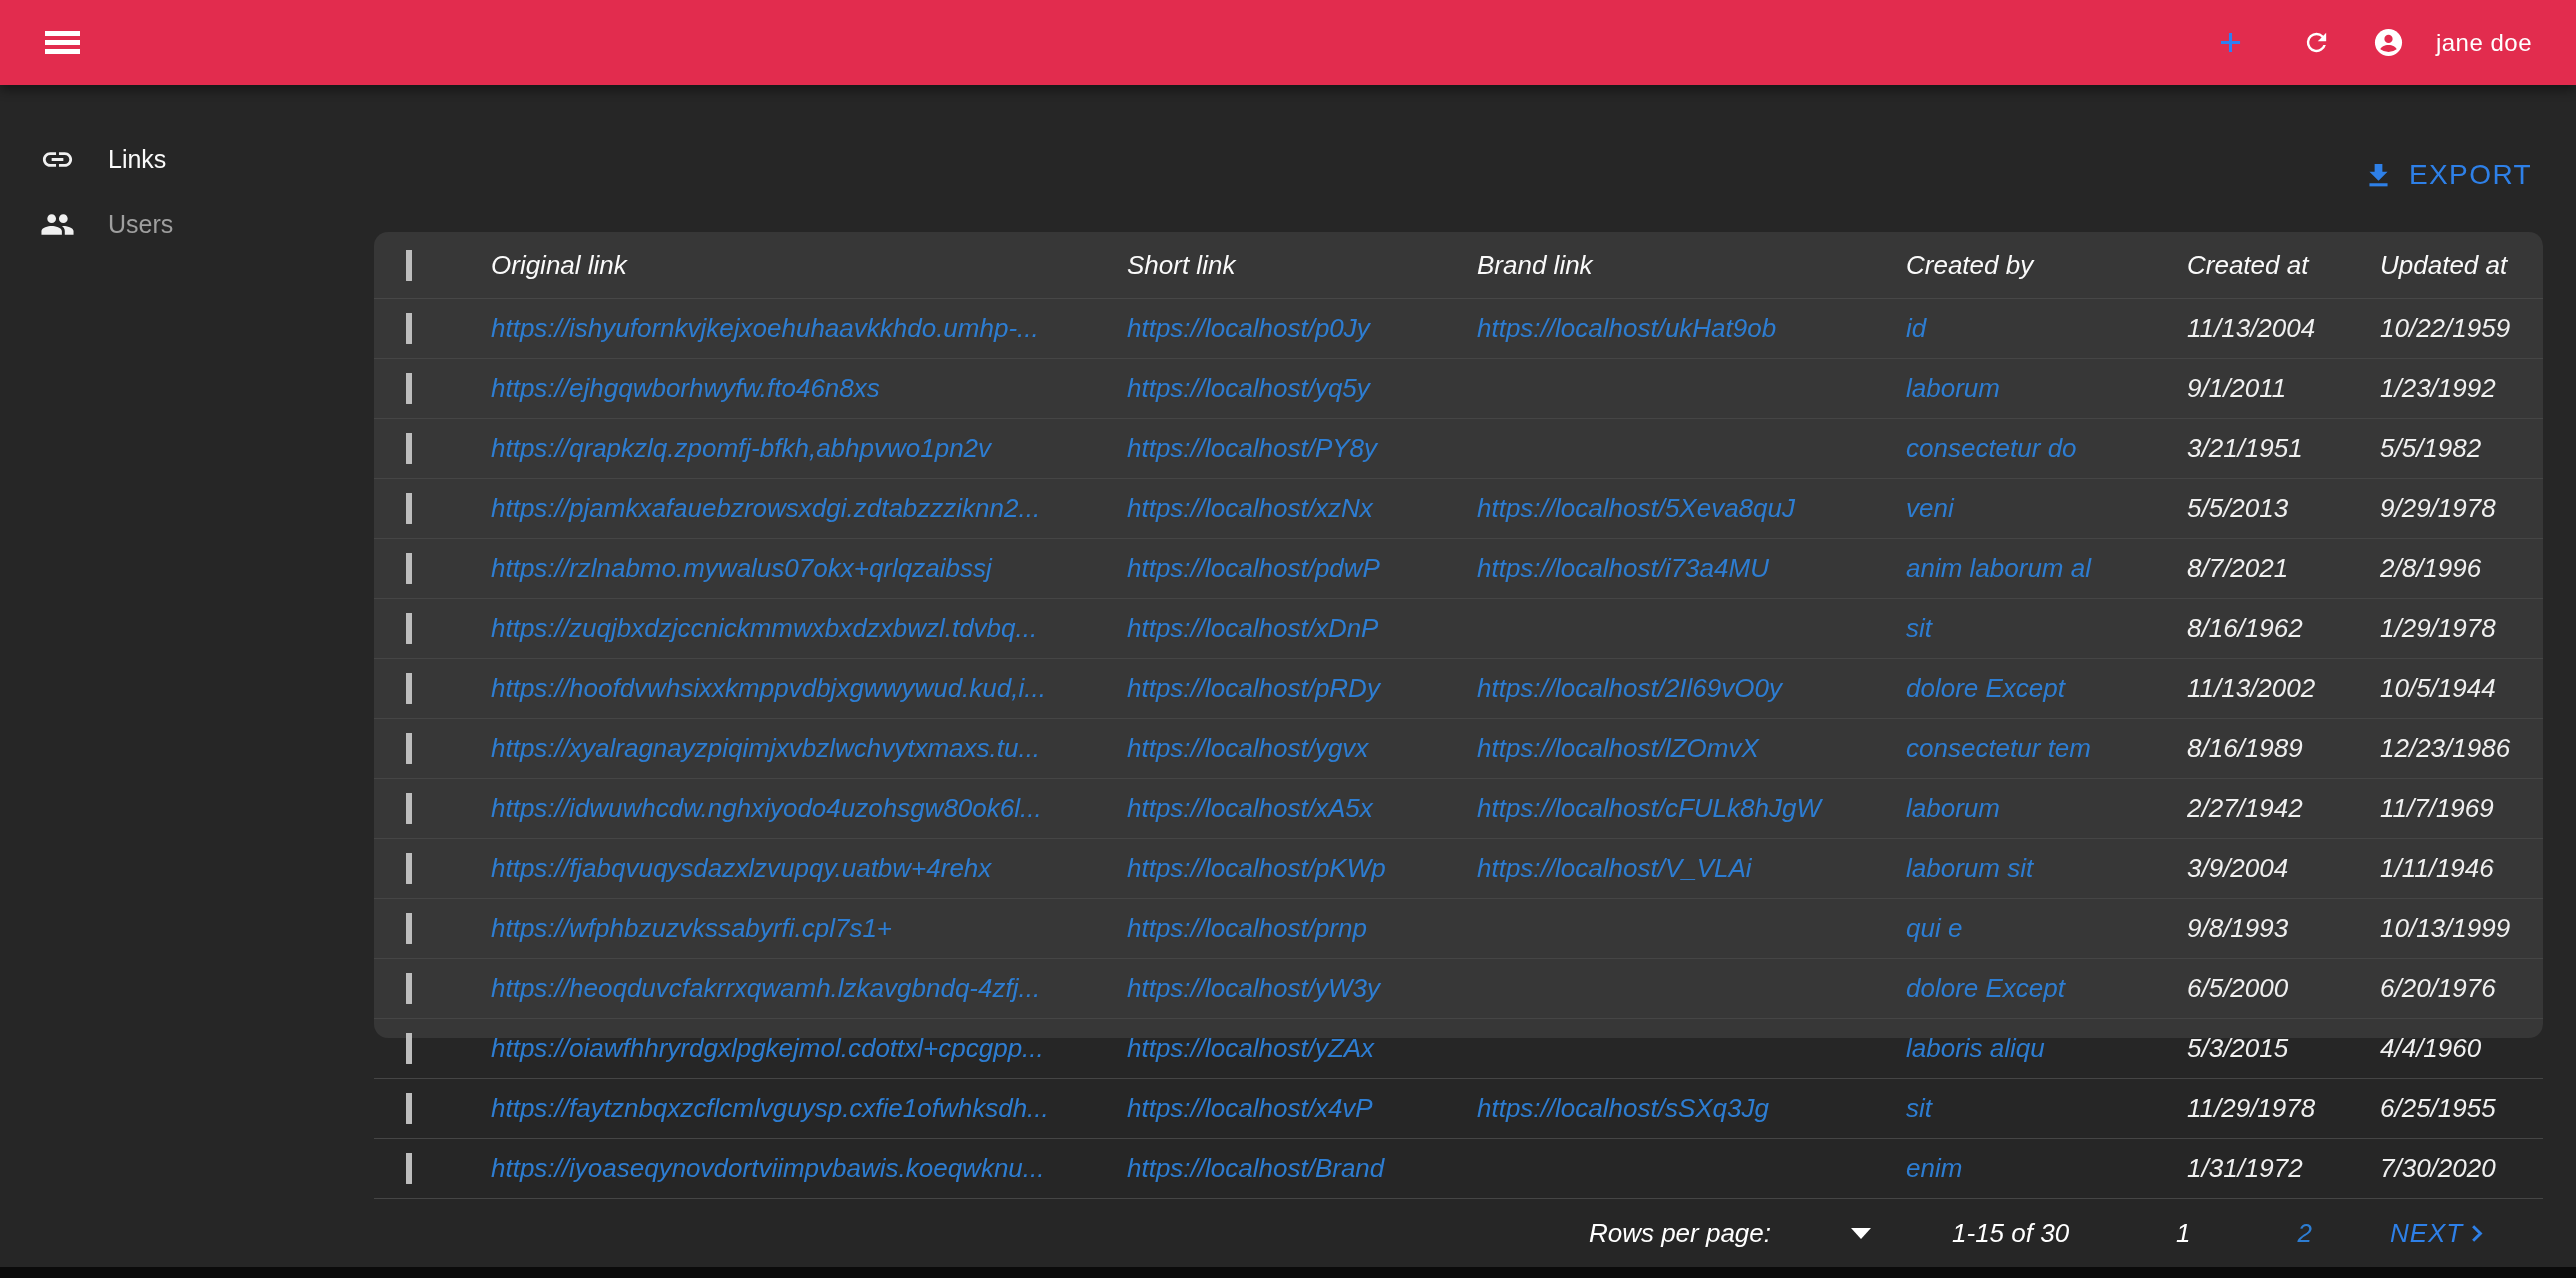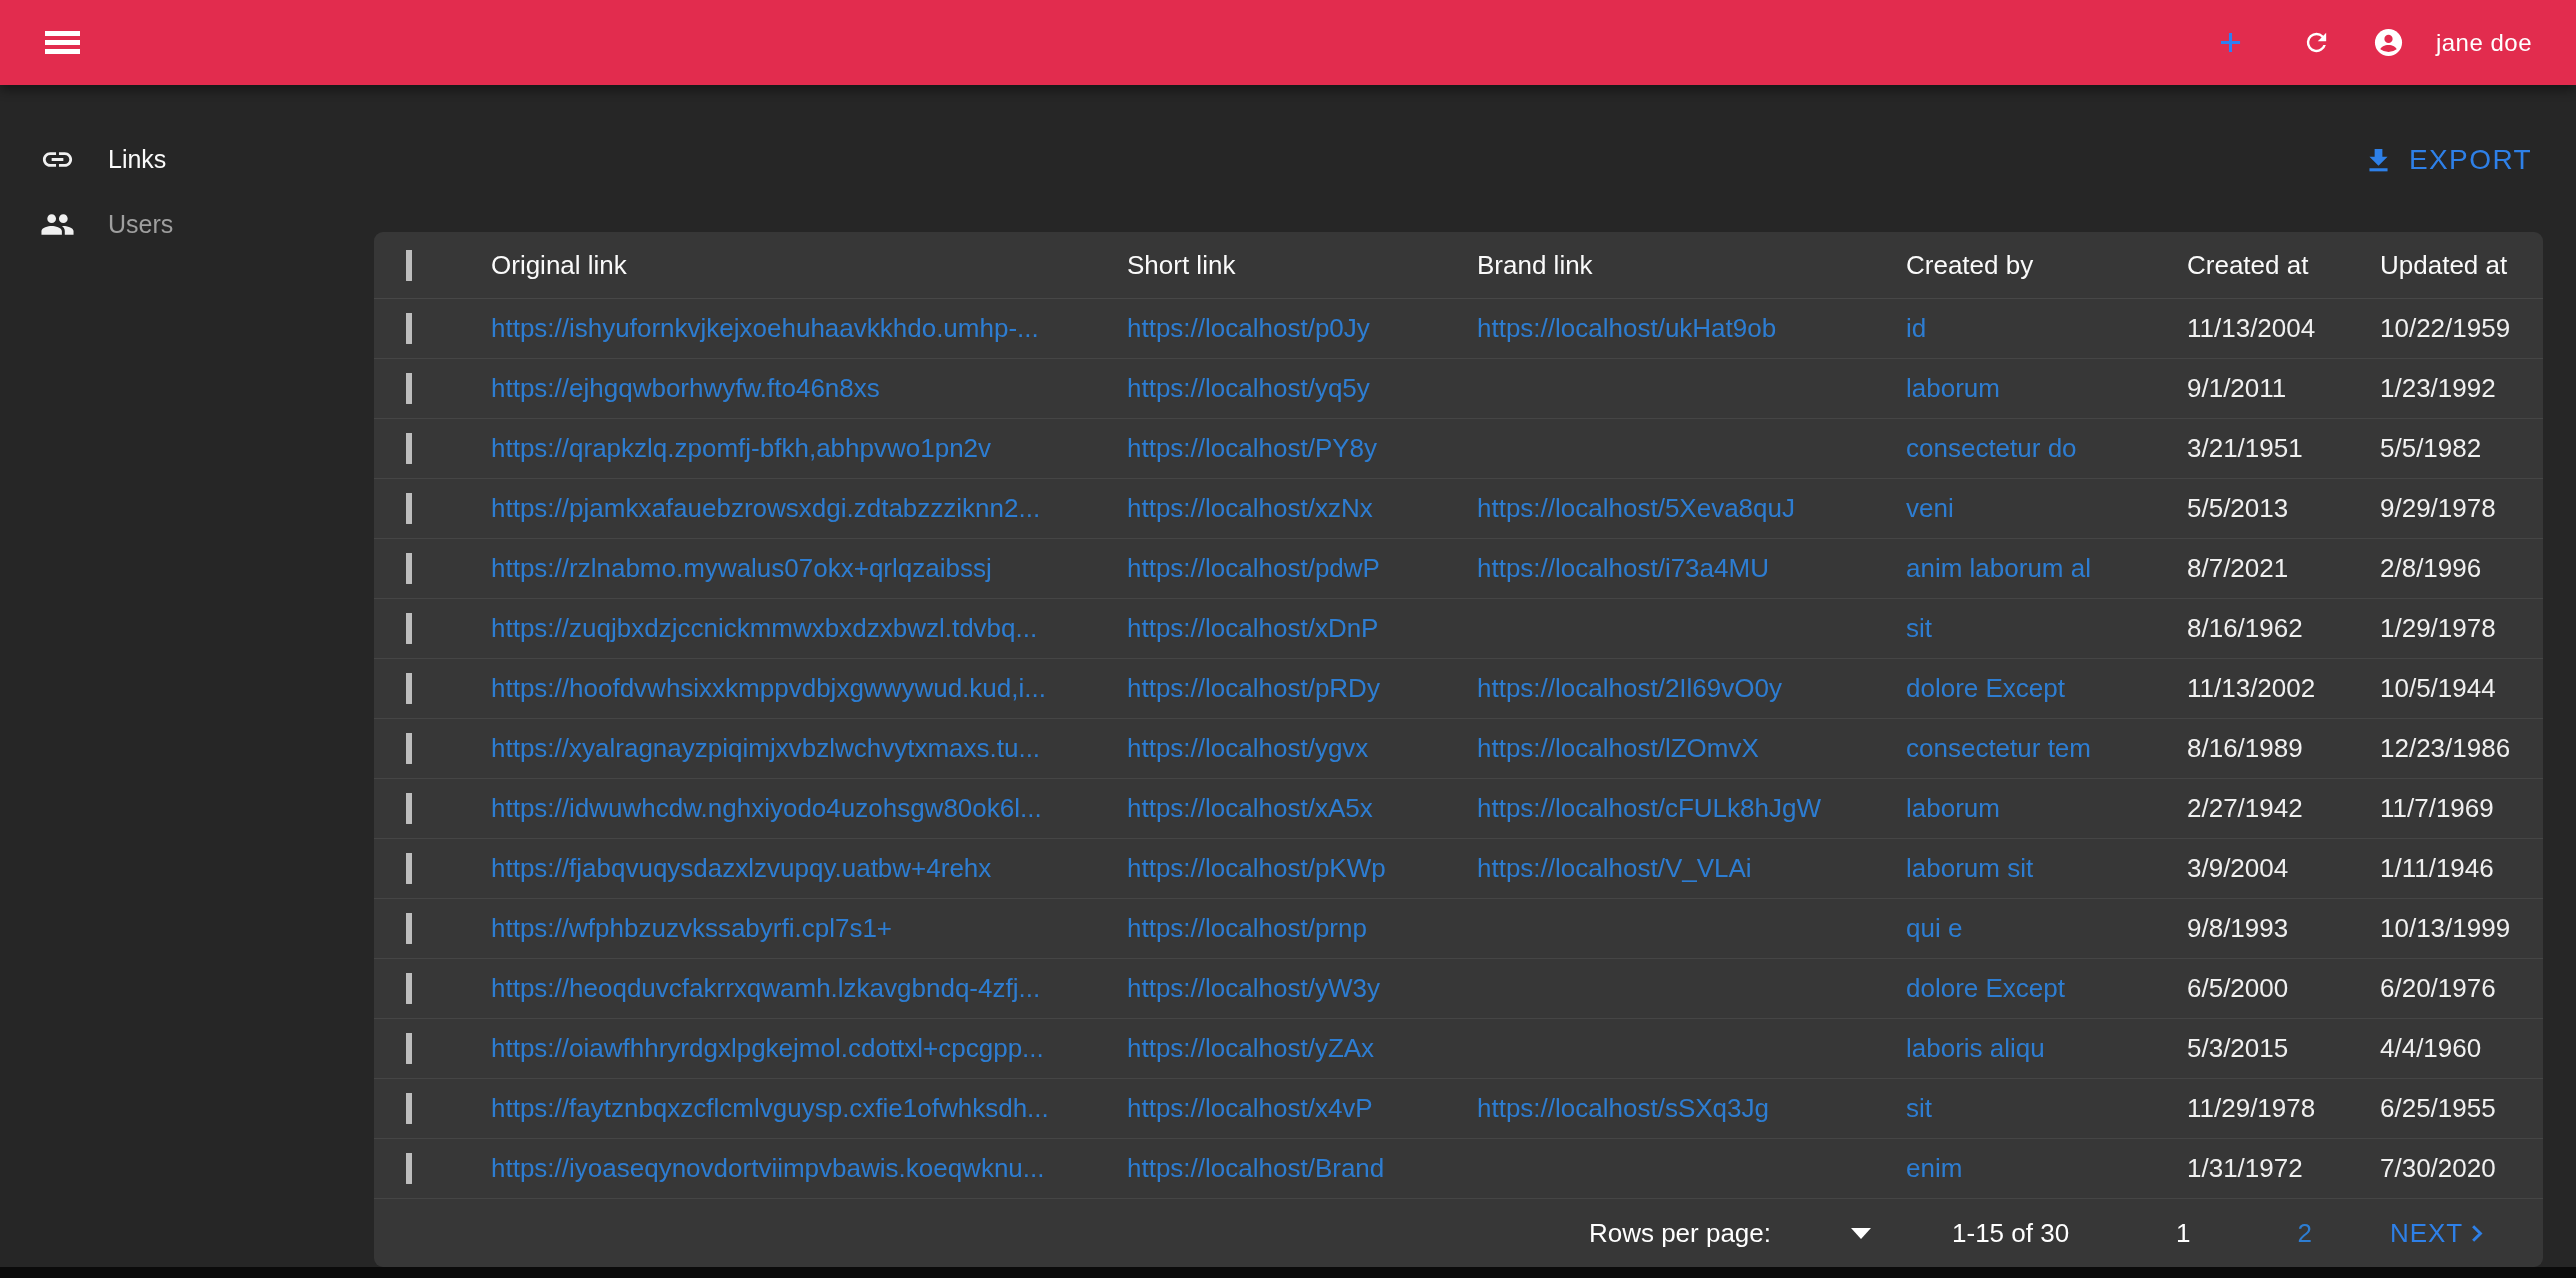--- a/index.html
+++ b/index.html
@@ -35,32 +35,32 @@
     display: flex; align-items: center;
     height: 65px; padding-left: 40px; cursor: pointer;
   }
   .side-item:first-child { margin-top: 42px; }
   .side-item .s-icon { width: 35px; height: 35px; flex: 0 0 35px; }
   .side-item .s-label { margin-left: 33px; font-size: 25px; color: #fafafa; }
   .side-item.inactive .s-label { color: #9f9f9f; }
 
   
   .export-btn {
-    position: absolute; top: 144px; right: 44px;
+    position: absolute; top: 159px; right: 44px;
     display: flex; align-items: center; gap: 14.5px;
     color: #2e80e8; font-size: 28px; letter-spacing: 1.4px;
     cursor: pointer;
   }
   .export-btn svg { width: 31px; height: 31px; }
 
   
   .card {
     position: absolute; left: 374px; top: 232px;
-    width: 2169px; height: 1035px;
-    background: #373737; border-radius: 9px;
+    width: 2169px; height: 806px;
+    background: #373737; border-radius: 14px; font-style: italic;
   }
   .grid-row {
     display: grid;
     grid-template-columns: 117px 636px 350px 429px 281px 193px 164px;
     align-items: center;
   }
   .thead { height: 67px; border-bottom: 1.8px solid #474747; }
   .thead .th { font-size: 26px; color: #fafafa; font-weight: 400; padding-right: 22px;
                white-space: nowrap; overflow: hidden; }
   .tbody .grid-row { height: 60px; border-bottom: 1.8px solid #454545; cursor: default; }

